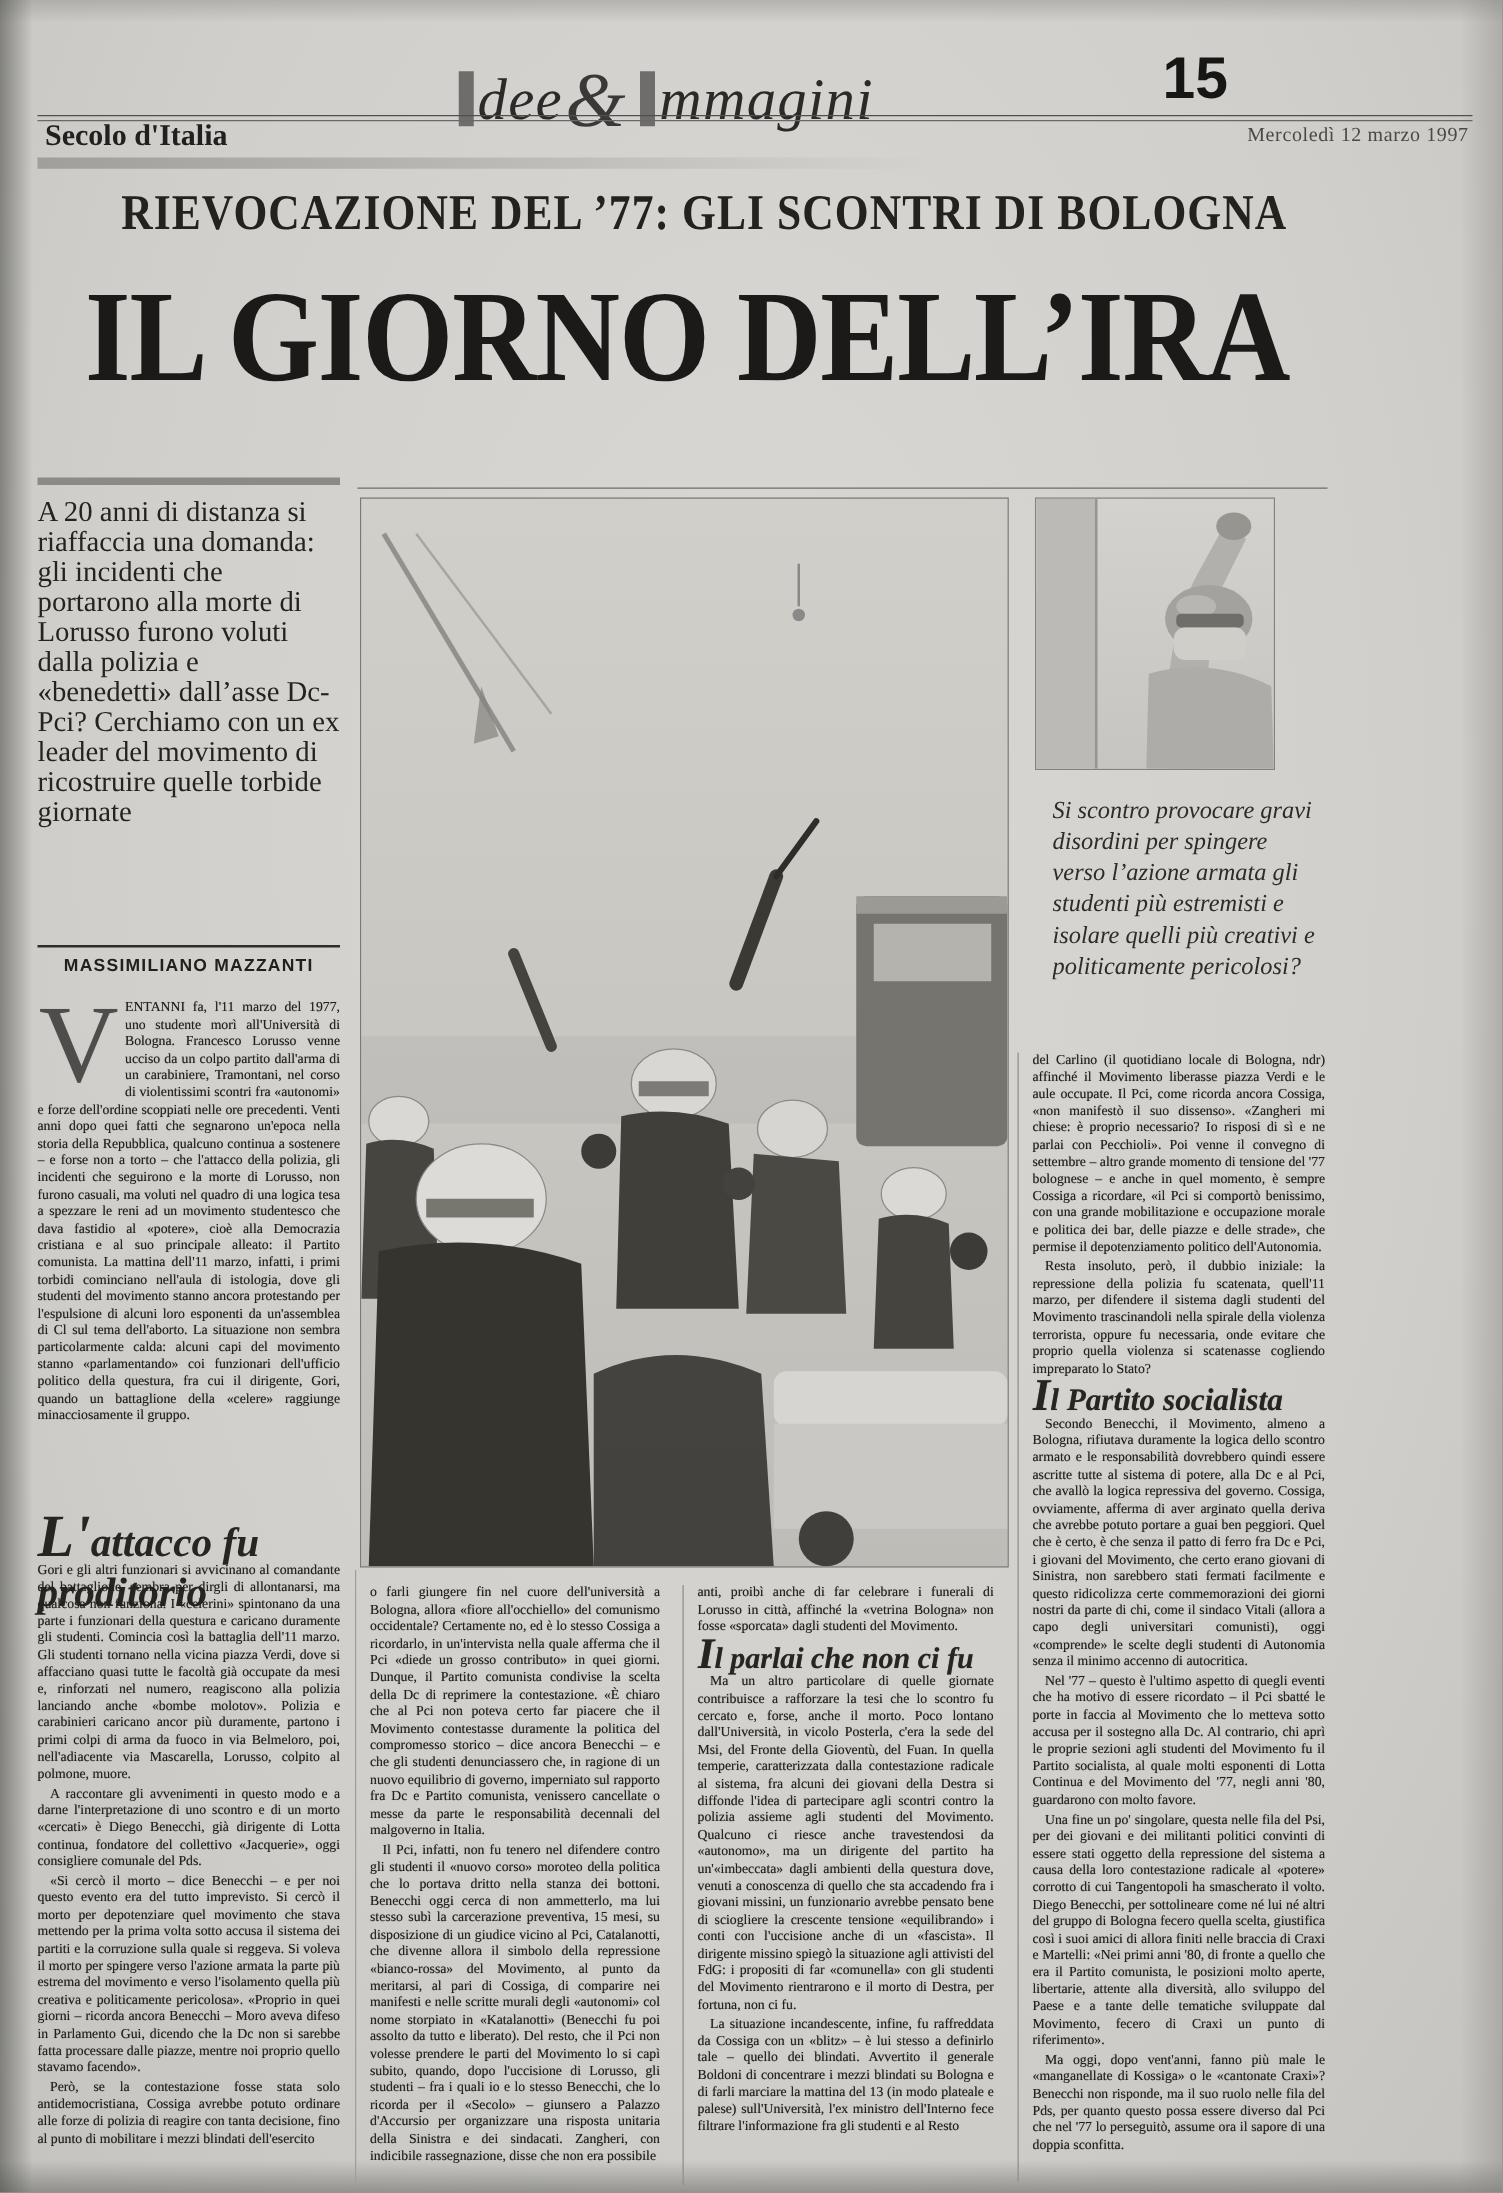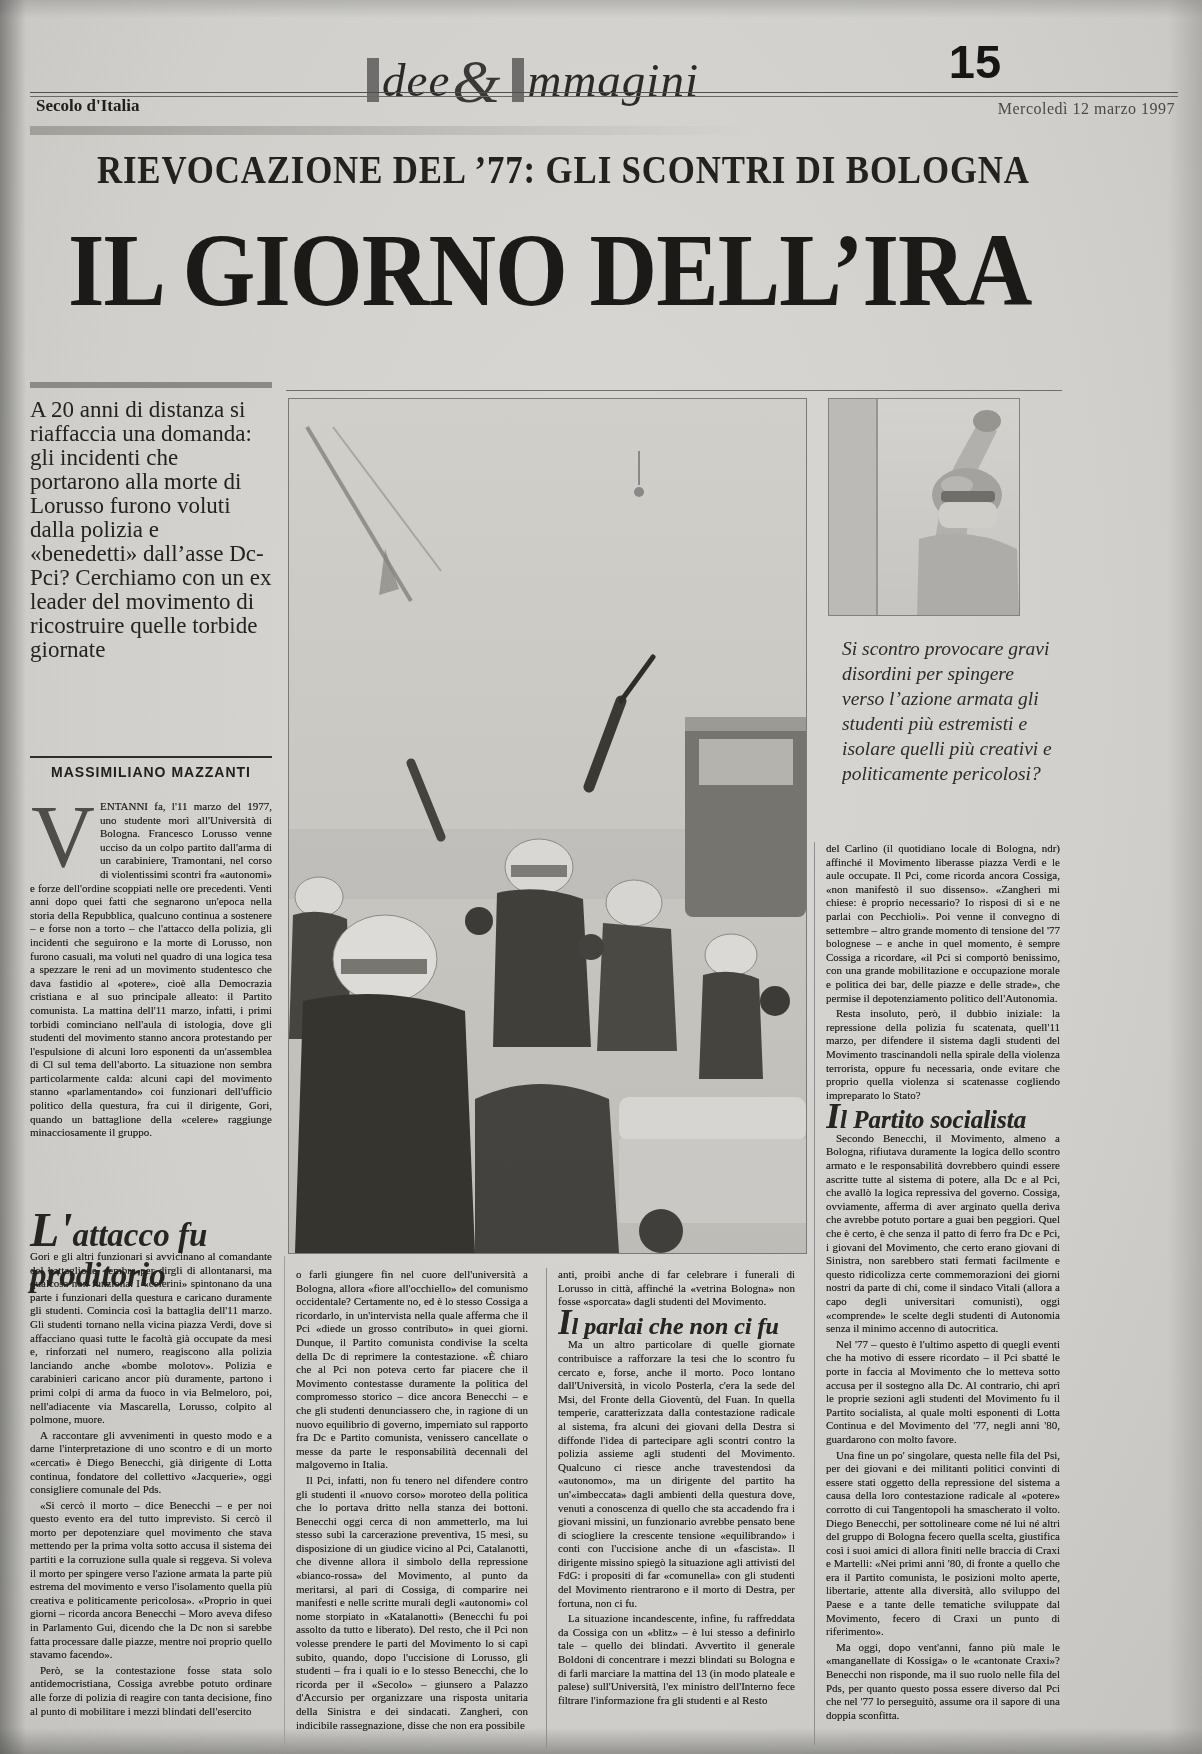--- a/index.html
+++ b/index.html
@@ -13,23 +13,23 @@
       linear-gradient(0deg, rgba(90,90,88,.50) 0, rgba(90,90,88,0) 26px),
       radial-gradient(ellipse at 50% 38%, #d9d8d4 0%, #d0cfcb 62%, #c4c3bf 100%);
   }
   .abs{position:absolute;}
   
   .section-title{left:318px;top:40px;width:420px;height:70px;text-align:center;white-space:nowrap;}
   .section-title .word{font-style:italic;font-weight:normal;font-size:47px;color:#2b2a28;letter-spacing:1px;}
   .ibar{display:inline-block;width:12px;height:44px;background:#6e6d6b;margin:0 3px -6px 10px;}
   .amp{font-style:italic;font-size:62px;font-weight:400;color:#3a3937;font-family:"Liberation Serif",serif;position:relative;top:6px;margin:0 2px;}
   .page-num{left:930px;top:34px;width:90px;height:62px;font-family:"Liberation Sans",sans-serif;
-    font-weight:bold;font-size:47px;color:#161614;text-align:center;}
+    font-weight:bold;font-size:47px;color:#161614;text-align:left;}
   .masthead-rule{left:30px;top:92px;width:1148px;height:3px;border-top:1px solid #504f4d;border-bottom:1px solid #6a6967;}
-  .masthead-name{left:36px;top:96px;width:300px;font-weight:bold;font-size:17px;color:#21201e;}
+  .masthead-name{left:36px;top:96px;width:300px;font-weight:bold;font-size:24px;color:#21201e;}
   .smudge{left:30px;top:126px;width:720px;height:9px;background:linear-gradient(90deg,#95948f, rgba(149,148,143,0));opacity:.8;}
   .edition-date{left:560px;top:100px;width:615px;text-align:right;font-size:16px;color:#4a4947;letter-spacing:.5px;}
   
   .kicker{left:30px;top:146px;width:1030px;height:58px;text-align:center;font-weight:bold;font-size:40px;
     color:#23221f;transform:scaleX(.87);transform-origin:50% 50%;white-space:nowrap;letter-spacing:1px;}
   .main-headline{left:15px;top:200px;width:1060px;height:146px;text-align:center;font-weight:bold;font-size:104px;
     color:#1b1a18;transform:scaleX(.90);transform-origin:50% 50%;white-space:nowrap;letter-spacing:-1px;line-height:140px;}
   .top-rule{left:286px;top:390px;width:776px;height:0;border-top:1px solid #6f6e6c;}
   
   .standfirst-rule{left:30px;top:382px;width:242px;height:6px;background:#8b8a88;}

